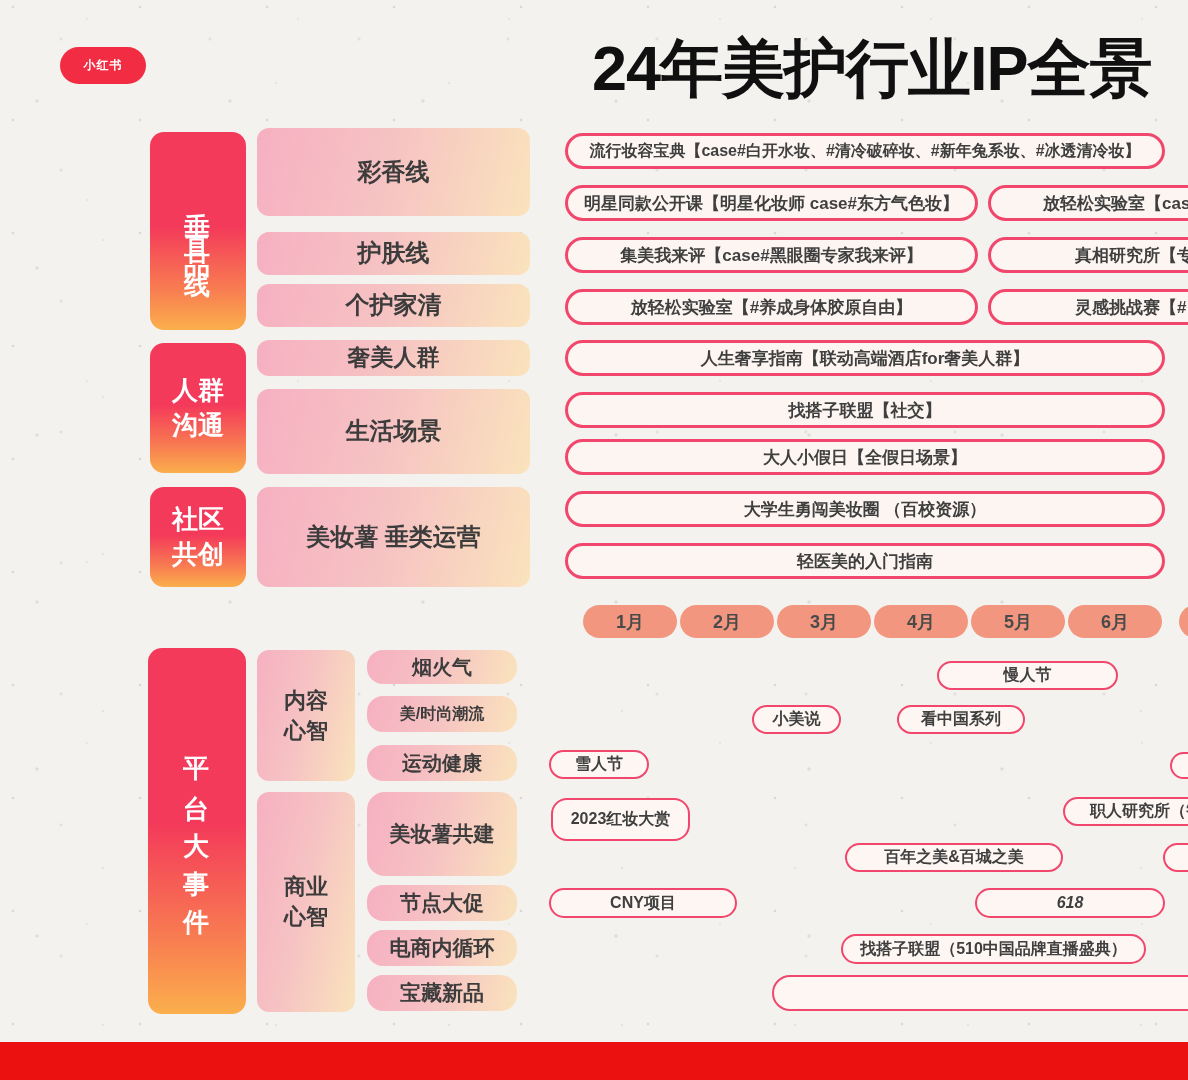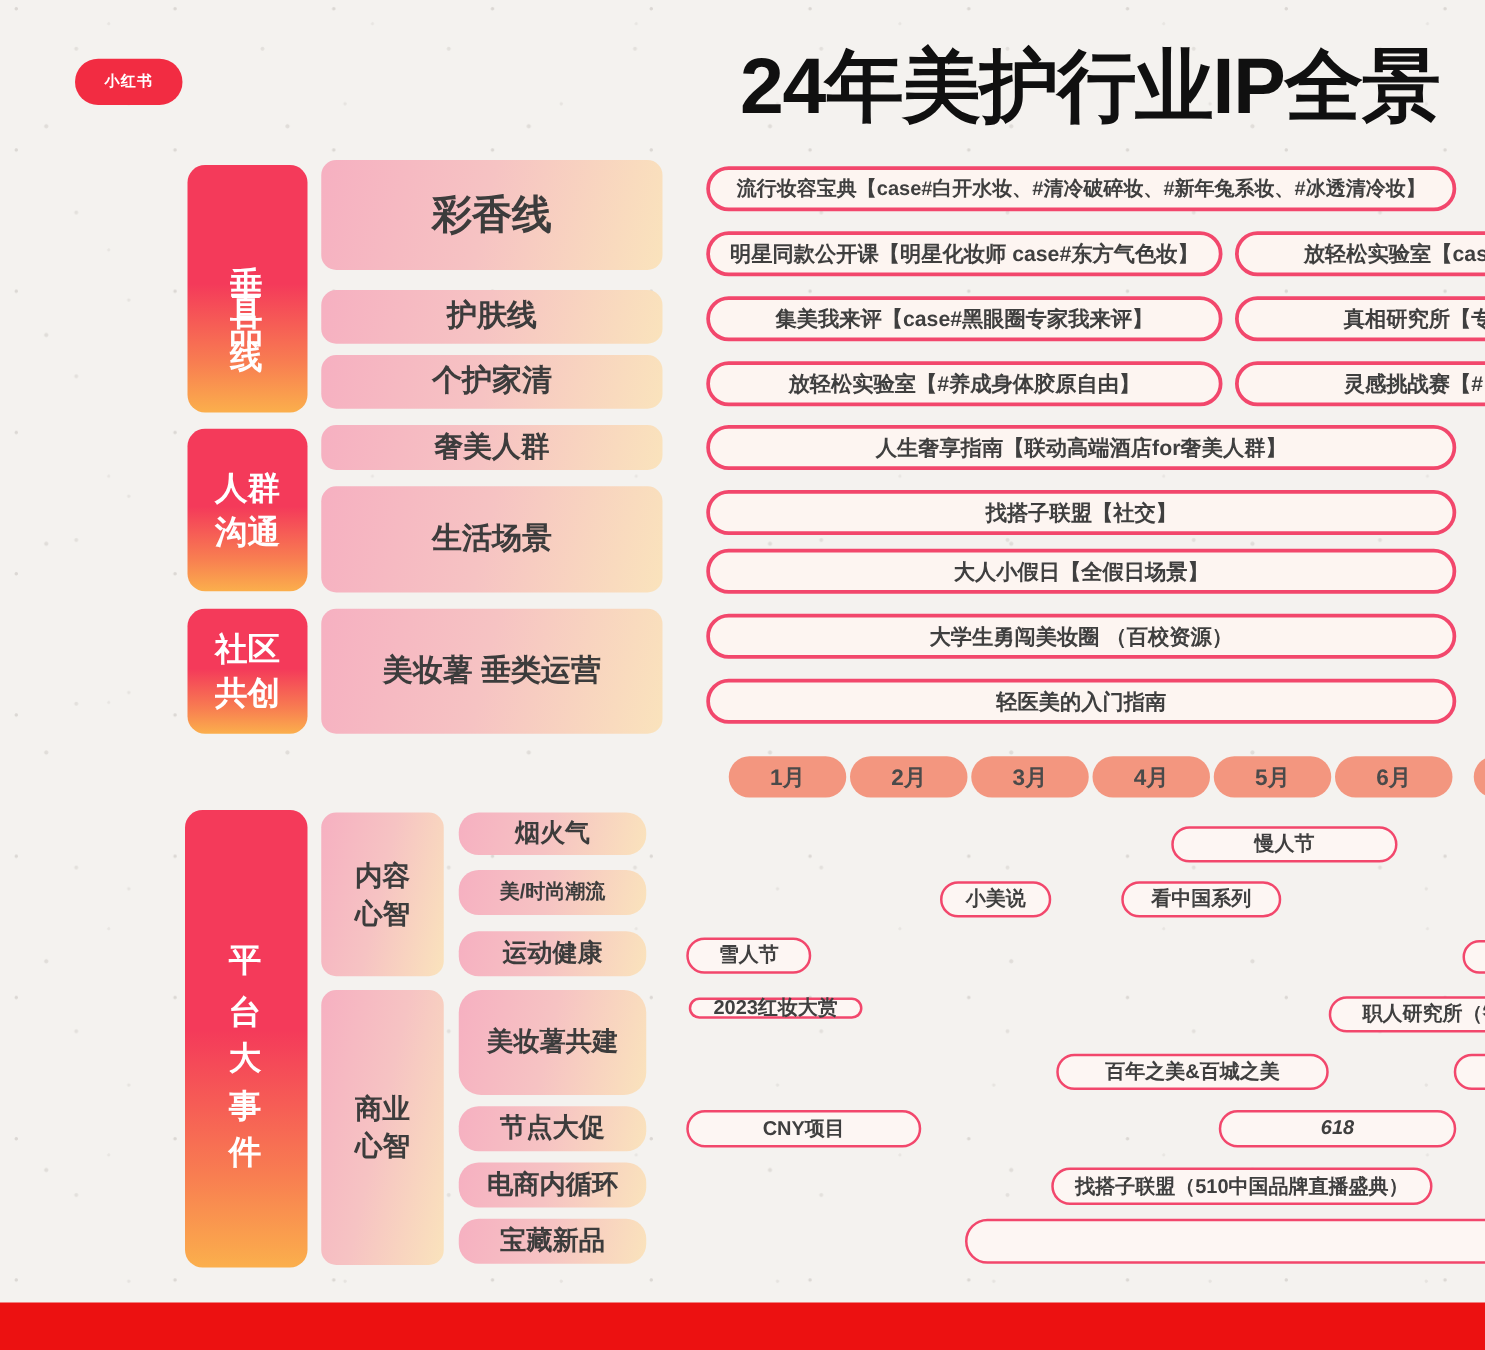--- a/index.html
+++ b/index.html
@@ -61,21 +61,21 @@
   <div class="abs logo" style="left:60px;top:47px;width:86px;height:37px;">小红书</div>
   <div class="abs title" style="left:592px;top:26px;">24年美护行业IP全景</div>
 
   <div class="abs cat-box cat-vertical" style="left:150px;top:132px;width:96px;height:198px;font-size:26px;letter-spacing:20px;">垂直品线</div>
   <div class="abs cat-box" style="left:150px;top:343px;width:96px;height:130px;font-size:26px;line-height:1.35;white-space:pre-line;">人群
 沟通</div>
   <div class="abs cat-box" style="left:150px;top:487px;width:96px;height:100px;font-size:26px;line-height:1.35;white-space:pre-line;">社区
 共创</div>
   <div class="abs cat-box cat-vertical" style="left:148px;top:648px;width:98px;height:366px;font-size:26px;letter-spacing:38px;">平台大事件</div>
 
-  <div class="abs sub-box" style="left:257px;top:128px;width:273px;height:88px;font-size:32px;">彩香线</div>
+  <div class="abs sub-box" style="left:257px;top:128px;width:273px;height:88px;font-size:24px;">彩香线</div>
   <div class="abs sub-box" style="left:257px;top:232px;width:273px;height:43px;font-size:24px;">护肤线</div>
   <div class="abs sub-box" style="left:257px;top:284px;width:273px;height:43px;font-size:24px;">个护家清</div>
 
   <div class="abs sub-box" style="left:257px;top:340px;width:273px;height:36px;font-size:23px;">奢美人群</div>
   <div class="abs sub-box" style="left:257px;top:389px;width:273px;height:85px;font-size:24px;">生活场景</div>
 
   <div class="abs sub-box" style="left:257px;top:487px;width:273px;height:100px;font-size:24px;">美妆薯 垂类运营</div>
 
   <div class="abs sub-box" style="left:257px;top:650px;width:98px;height:131px;font-size:22px;">内容
 心智</div>
@@ -111,21 +111,21 @@
   <div class="abs month" style="left:874px;top:605px;width:94px;height:33px;">4月</div>
   <div class="abs month" style="left:971px;top:605px;width:94px;height:33px;">5月</div>
   <div class="abs month" style="left:1068px;top:605px;width:94px;height:33px;">6月</div>
   <div class="abs month" style="left:1179px;top:605px;width:94px;height:33px;"></div>
 
   <div class="abs event" style="left:937px;top:661px;width:181px;height:29px;">慢人节</div>
   <div class="abs event" style="left:752px;top:705px;width:89px;height:29px;">小美说</div>
   <div class="abs event" style="left:897px;top:705px;width:128px;height:29px;">看中国系列</div>
   <div class="abs event" style="left:549px;top:750px;width:100px;height:29px;">雪人节</div>
   <div class="abs event" style="left:1170px;top:752px;width:90px;height:27px;"></div>
-  <div class="abs event" style="left:551px;top:798px;width:139px;height:17px;">2023红妆大赏</div>
+  <div class="abs event" style="left:551px;top:798px;width:139px;height:43px;">2023红妆大赏</div>
   <div class="abs event partial" style="left:1063px;top:797px;width:240px;height:29px;padding-left:25px;">职人研究所（智</div>
   <div class="abs event" style="left:845px;top:843px;width:218px;height:29px;">百年之美&amp;百城之美</div>
   <div class="abs event" style="left:1163px;top:843px;width:90px;height:29px;"></div>
   <div class="abs event" style="left:549px;top:888px;width:188px;height:30px;">CNY项目</div>
   <div class="abs event" style="left:975px;top:888px;width:190px;height:30px;font-style:italic;">618</div>
   <div class="abs event" style="left:841px;top:934px;width:305px;height:30px;">找搭子联盟（510中国品牌直播盛典）</div>
   <div class="abs event" style="left:772px;top:975px;width:520px;height:36px;border-radius:20px;"></div>
 
   <div class="abs footer-bar" style="left:0;top:1042px;width:1188px;height:38px;"></div>
 </div>

